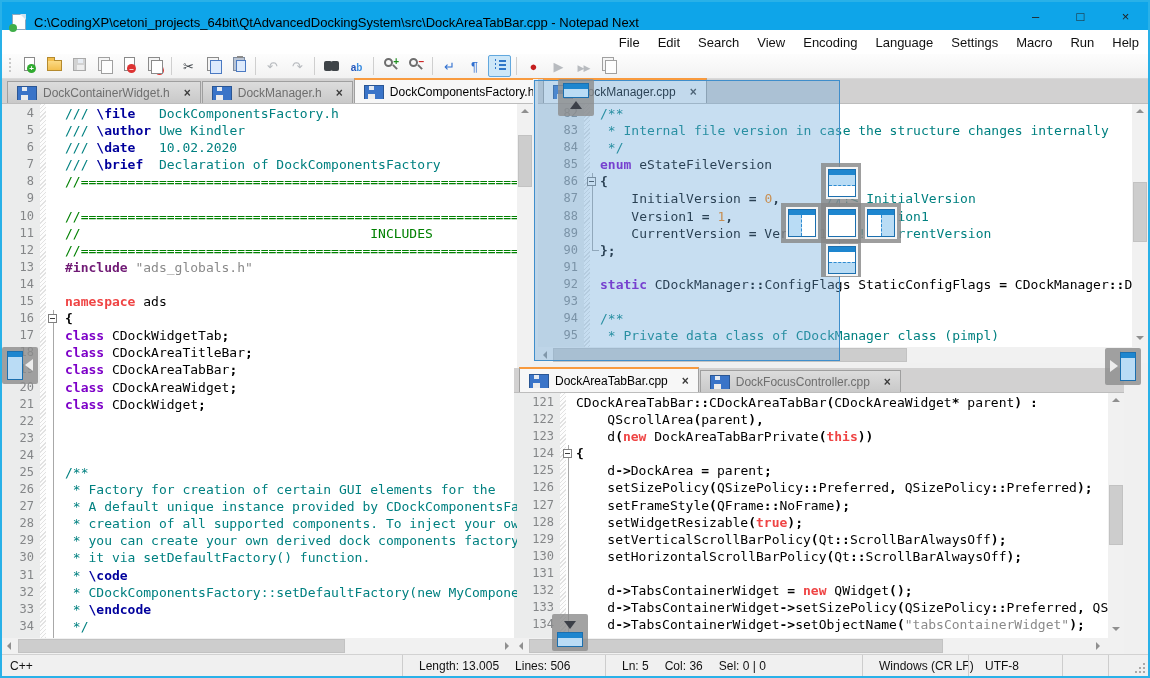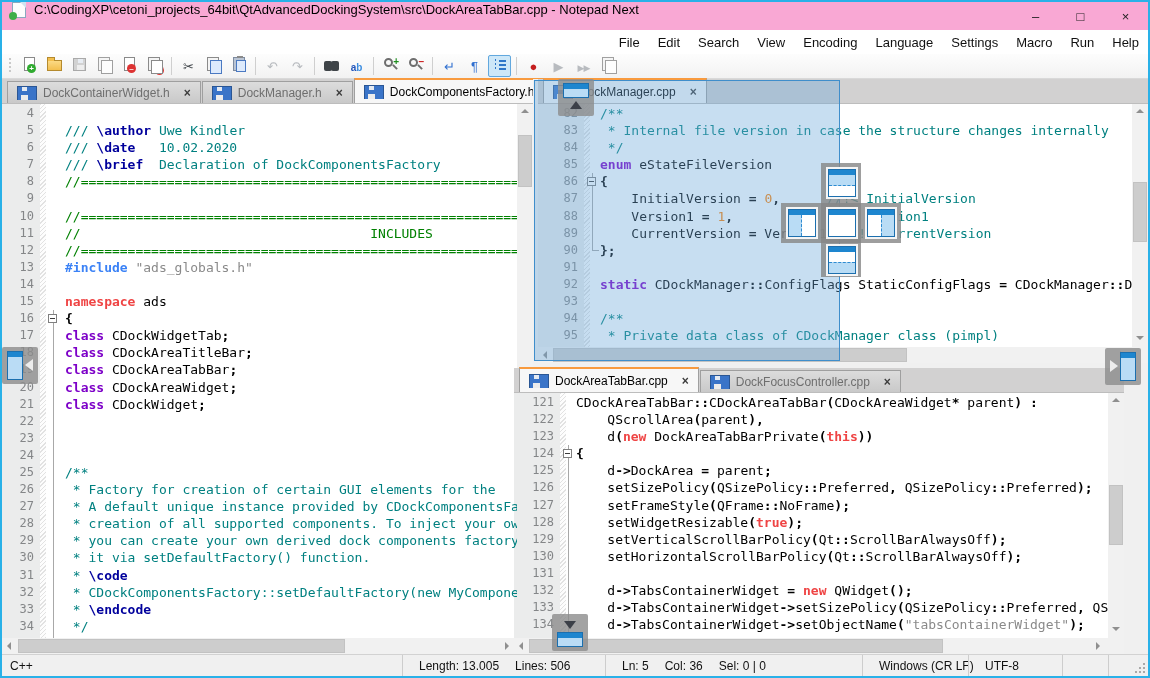--- a/index.html
+++ b/index.html
@@ -1,20 +1,20 @@
 <!DOCTYPE html>
 <html><head>
 <meta charset="utf-8">
 <style>
   * { margin:0; padding:0; box-sizing:border-box; }
   html,body { background:#888; }
   .window { position:relative; width:1150px; height:678px; border:2px solid #29b1e8; background:#fff;
             font-family:"Liberation Sans", sans-serif; overflow:hidden; }
   
-  .titlebar { height:28px; background:#f9a8d4; display:flex; align-items:flex-start; }
+  .titlebar { height:28px; background:#0ea5e9; display:flex; align-items:flex-end; }
   .appicon { width:14px; height:16px; margin:0 8px 0 10px; background:#fdfdfd; border:1px solid #8aa8c0; position:relative; flex:none; }
   .appicon::before { content:""; position:absolute; right:-1px; top:-1px; border:3px solid #cfe3ef; border-left-color:transparent; border-bottom-color:transparent; }
   .appicon::after { content:""; position:absolute; left:-4px; bottom:-3px; width:8px; height:8px; border-radius:50%; background:#3fae49; }
   .title-text { font-size:13px; color:#000; white-space:nowrap; }
   .win-btns { margin-left:auto; display:flex; height:100%; }
   .win-btn { width:45px; height:100%; display:flex; align-items:center; justify-content:center; font-size:13px; color:#222; }
   
   .menubar { height:24px; background:#fff; display:flex; align-items:center; padding-left:6px;justify-content:flex-end; }
   .menu-item { padding:3px 9px; font-size:13px; color:#111; }
   
@@ -82,21 +82,21 @@
   .pane-left .hatch{left:38px;} .pane-top .hatch,.pane-bottom .hatch{left:46px;}
   .fold { flex:none; position:relative; }
   .fline { position:absolute; left:50%; top:0; bottom:0; width:1px; background:#a8a8a8; }
   .fline.half { bottom:50%; }
   .fstub { position:absolute; left:50%; top:50%; width:7px; height:1px; background:#a8a8a8; }
   .fbox { position:absolute; left:50%; top:4px; width:9px; height:9px; margin-left:-5px; border:1px solid #7f7f7f; background:#fff; z-index:2; }
   .fbox::after { content:""; position:absolute; left:1px; right:1px; top:3px; height:1px; background:#3c3c3c; }
   .codetext { white-space:pre; }
   .s-c{color:#000;} .s-kw{color:#ef4444;font-weight:bold;} .s-kw2{color:#7d00c8;font-weight:bold;}
   .s-dox{color:#008080;} .s-doxkw{color:#00009c;font-weight:bold;} .s-cmt{color:#008000;}
-  .s-num{color:#ff8000;} .s-str{color:#8a8a8a;} .s-pre{color:#3b82f6;font-weight:bold;} .s-op{color:#000;font-weight:bold;}
+  .s-num{color:#ff8000;} .s-str{color:#8a8a8a;} .s-pre{color:#701a75;font-weight:bold;} .s-op{color:#000;font-weight:bold;}
   
   .vscroll { position:absolute; right:0; top:25px; bottom:16px; width:16px; background:#f1f1f1; }
   .hscroll { position:absolute; left:0; right:16px; bottom:0; height:16px; background:#f1f1f1; }
   .corner { position:absolute; right:0; bottom:0; width:16px; height:16px; background:#f1f1f1; }
   .sbtn { position:absolute; width:16px; height:16px; }
   .sbtn::after { content:""; position:absolute; left:4px; top:5px; border:4px solid transparent; }
   .sbtn.up{top:0;} .sbtn.up::after{border-bottom-color:#8f8f8f; top:1px;}
   .sbtn.dn{bottom:0;} .sbtn.dn::after{border-top-color:#8f8f8f;}
   .sbtn.lf{left:0;} .sbtn.lf::after{border-right-color:#8f8f8f; left:1px; top:4px;}
   .sbtn.rt{right:0;} .sbtn.rt::after{border-left-color:#8f8f8f; top:4px;}
@@ -262,20 +262,21 @@
             <span class="tab-close">×</span>
           </div>
         </div>
         <div class="editor">
           <div class="gut"></div>
           <div class="hatch"></div>
           <div class="rows">
             <div class="row">
               <span class="ln">4</span>
               <span class="fold"></span>
+              <span class="codetext"><span class="s-dox">/// </span><span class="s-doxkw">\file</span><span class="s-dox">   DockComponentsFactory.h</span></span>
             </div>
             <div class="row">
               <span class="ln">5</span>
               <span class="fold"></span>
               <span class="codetext"><span class="s-dox">/// </span><span class="s-doxkw">\author</span><span class="s-dox"> Uwe Kindler</span></span>
             </div>
             <div class="row">
               <span class="ln">6</span>
               <span class="fold"></span>
               <span class="codetext"><span class="s-dox">/// </span><span class="s-doxkw">\date</span><span class="s-dox">   10.02.2020</span></span>

